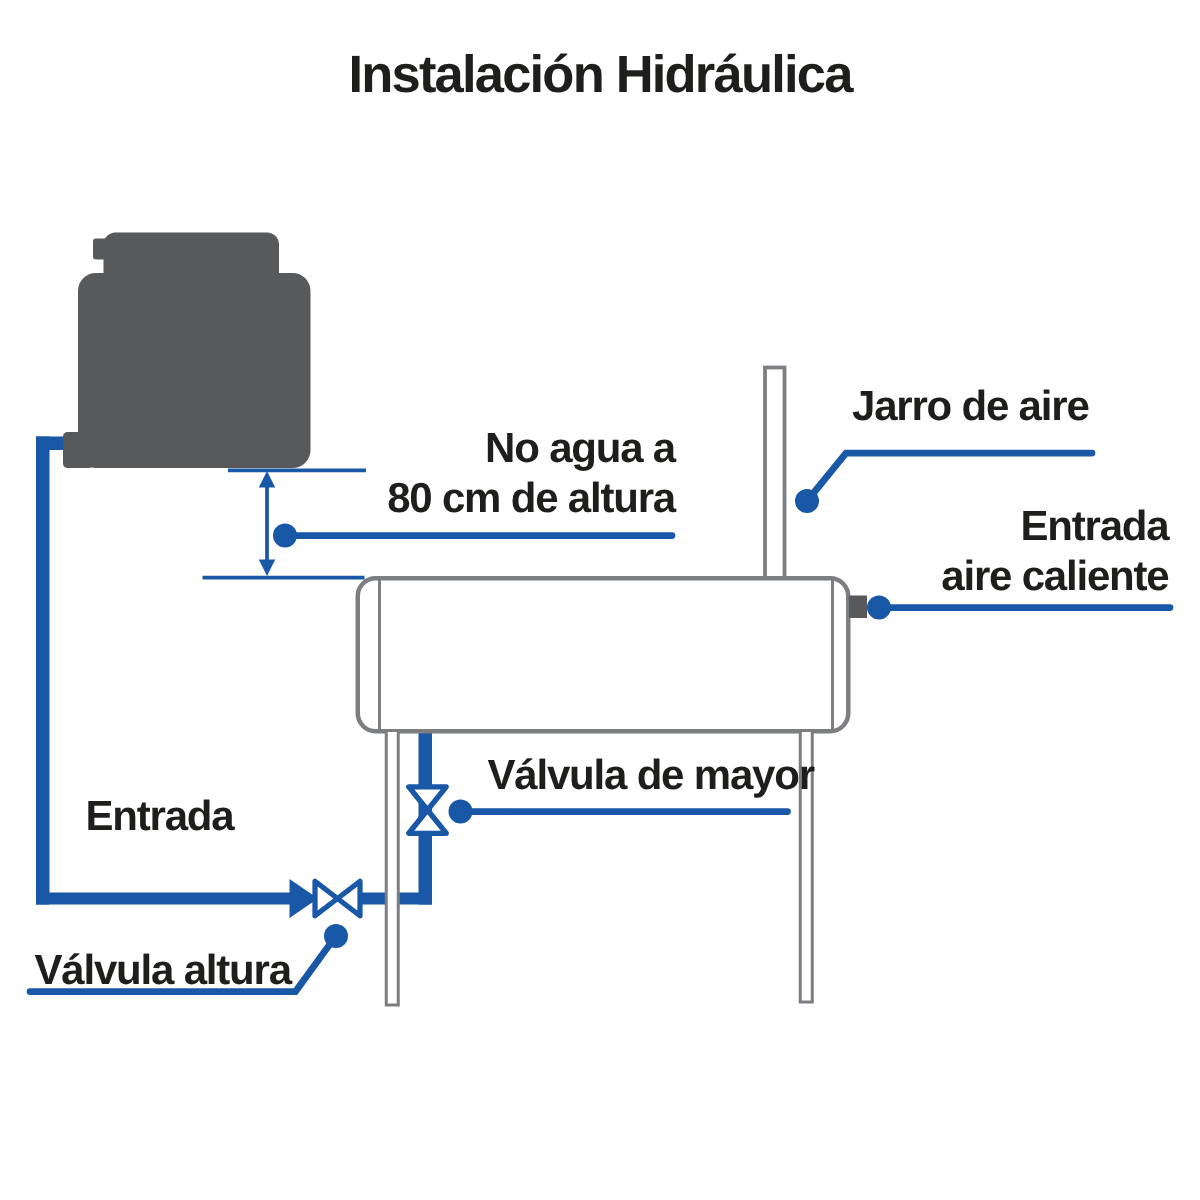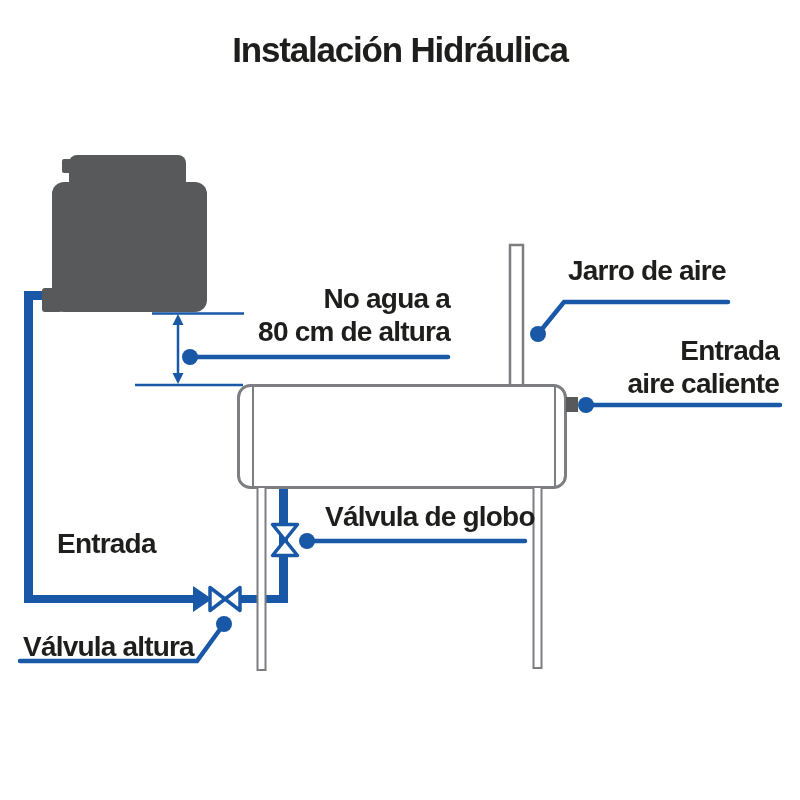--- a/index.html
+++ b/index.html
@@ -93,21 +93,21 @@
     <div>80 cm de altura</div>
   </div>
 
   <div class="lbl" style="left:568px;top:254px;">Jarro de aire</div>
 
   <div class="lbl right" style="right:21px;top:334px;">
     <div>Entrada</div>
     <div>aire caliente</div>
   </div>
 
-  <div class="lbl" style="left:325px;top:500px;">Válvula de globo</div>
+  <div class="lbl" style="left:325px;top:500px;">Válvula de mayor</div>
 
   <div class="lbl" style="left:57px;top:527px;text-align:right;">
     <div>Entrada</div>
   </div>
 
   <div class="lbl" style="left:23px;top:630px;">Válvula altura</div>
 
 </div>
 
 </body></html>

